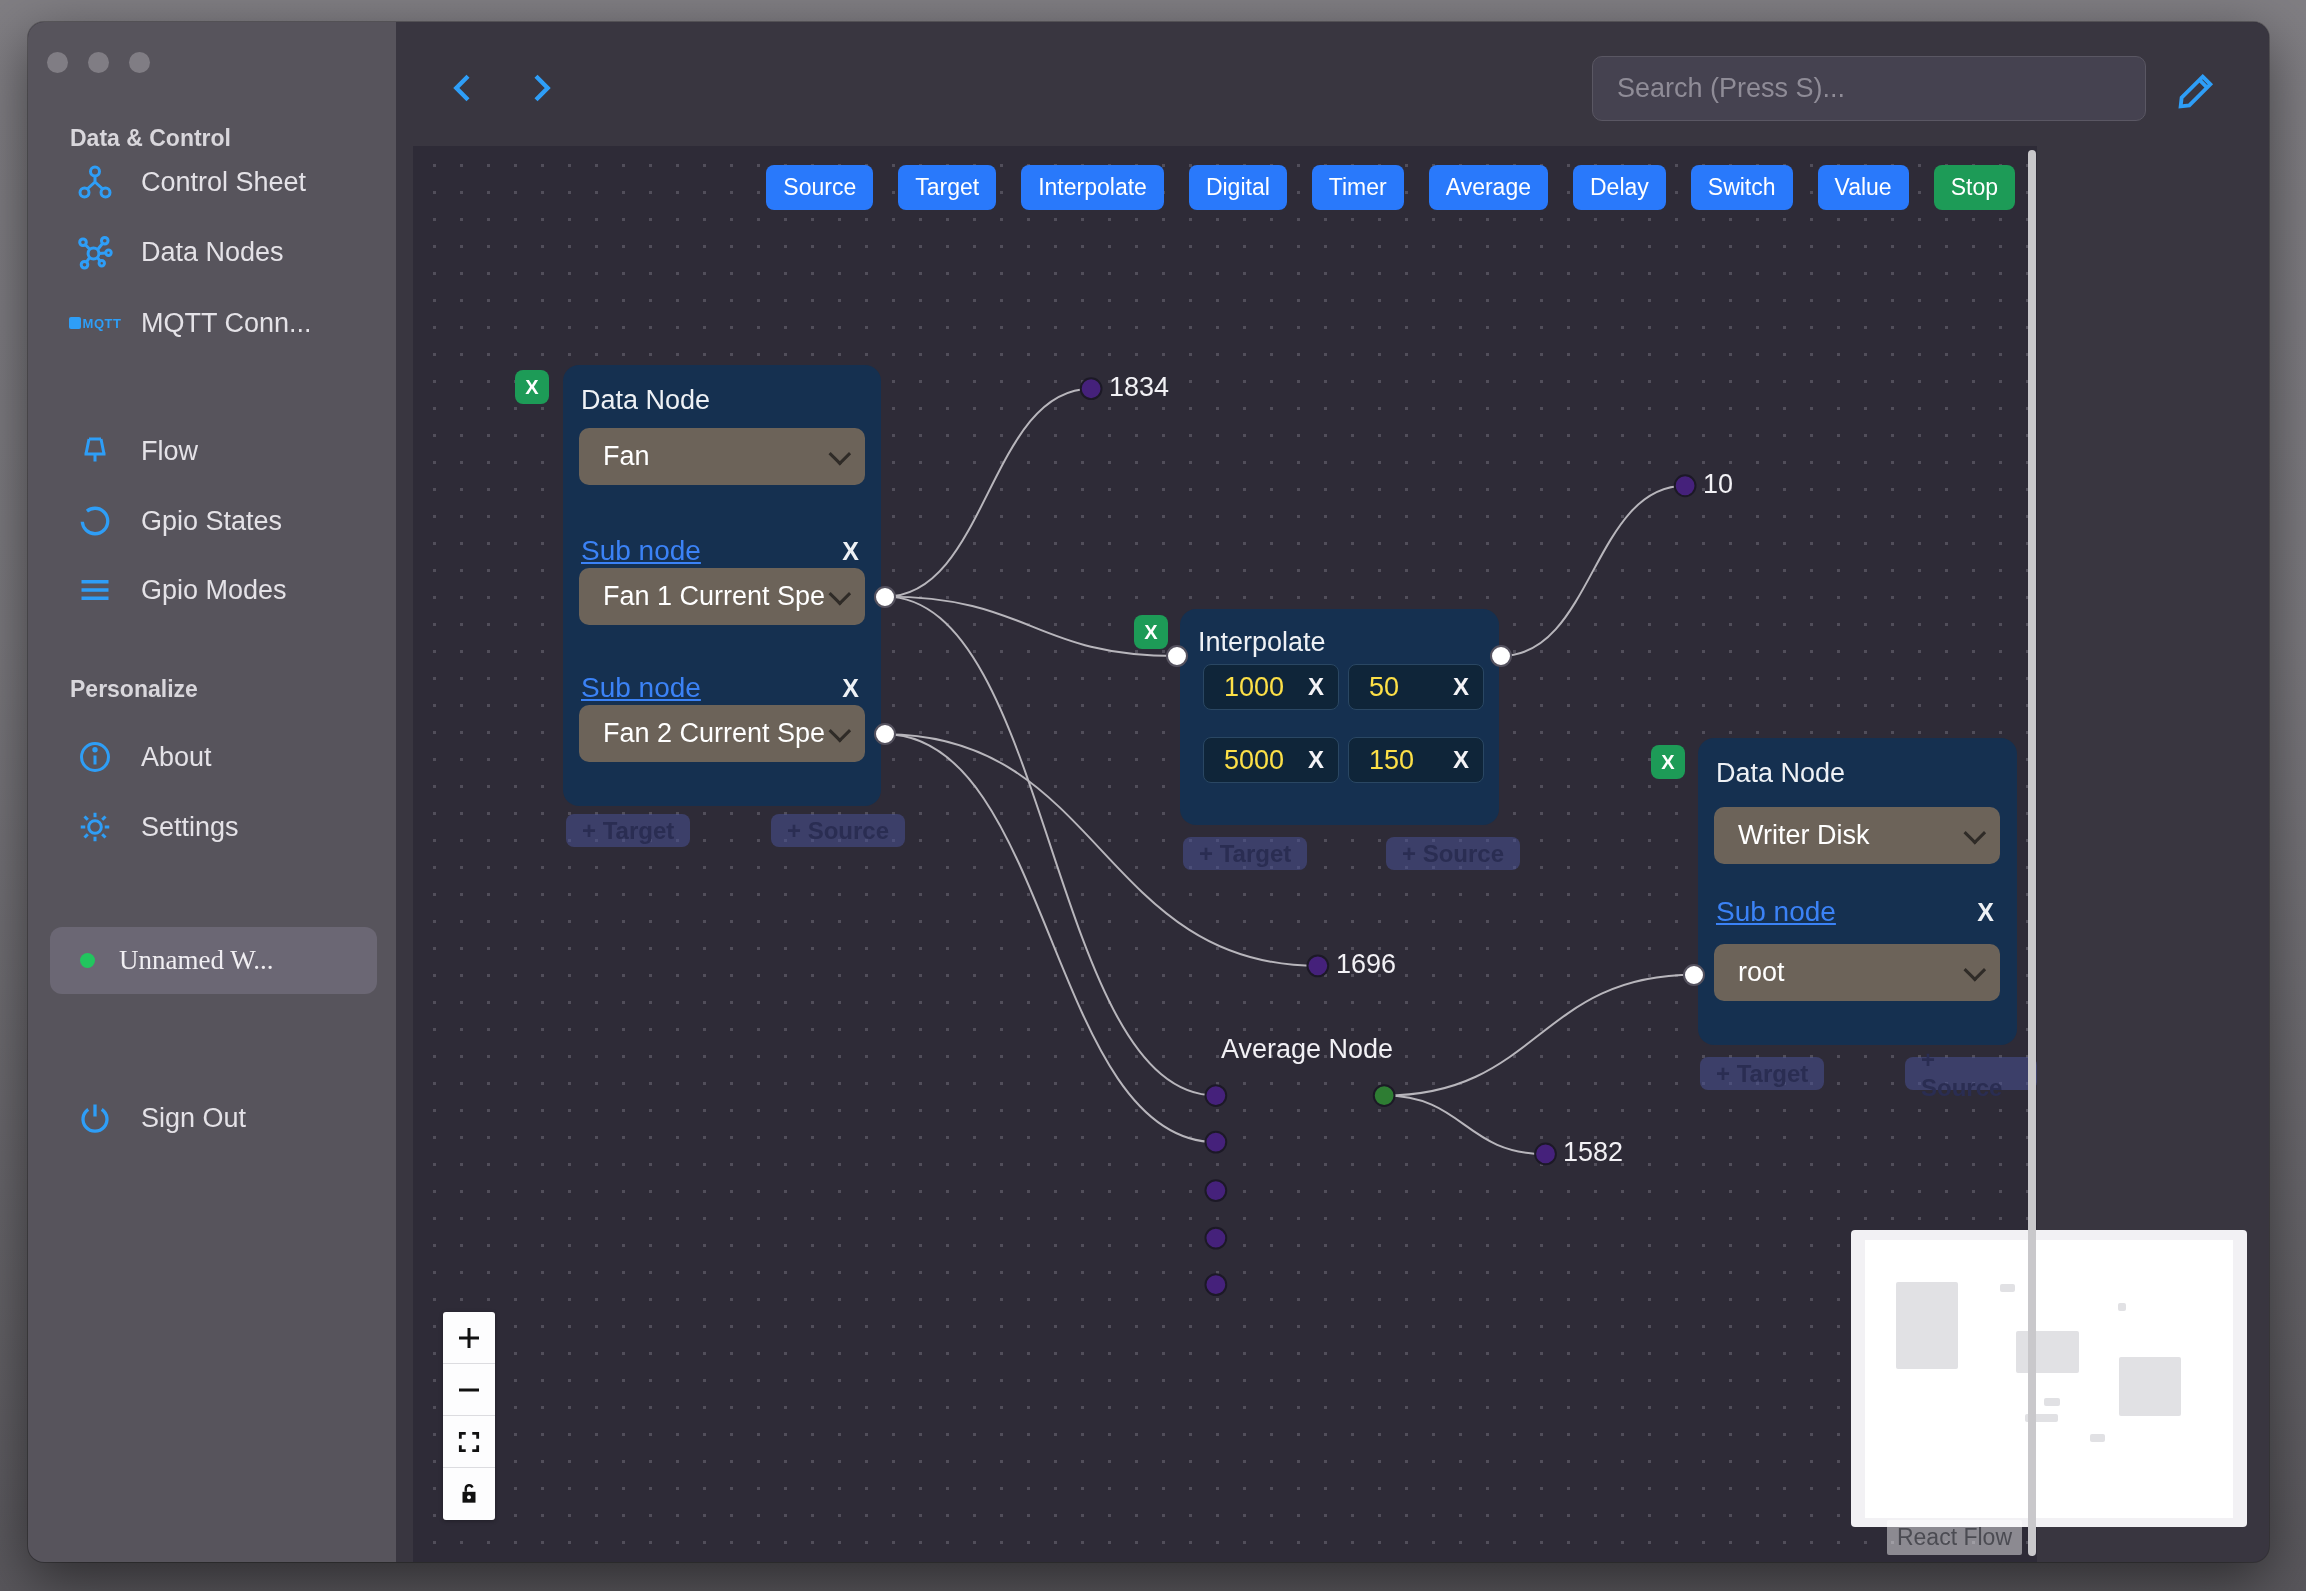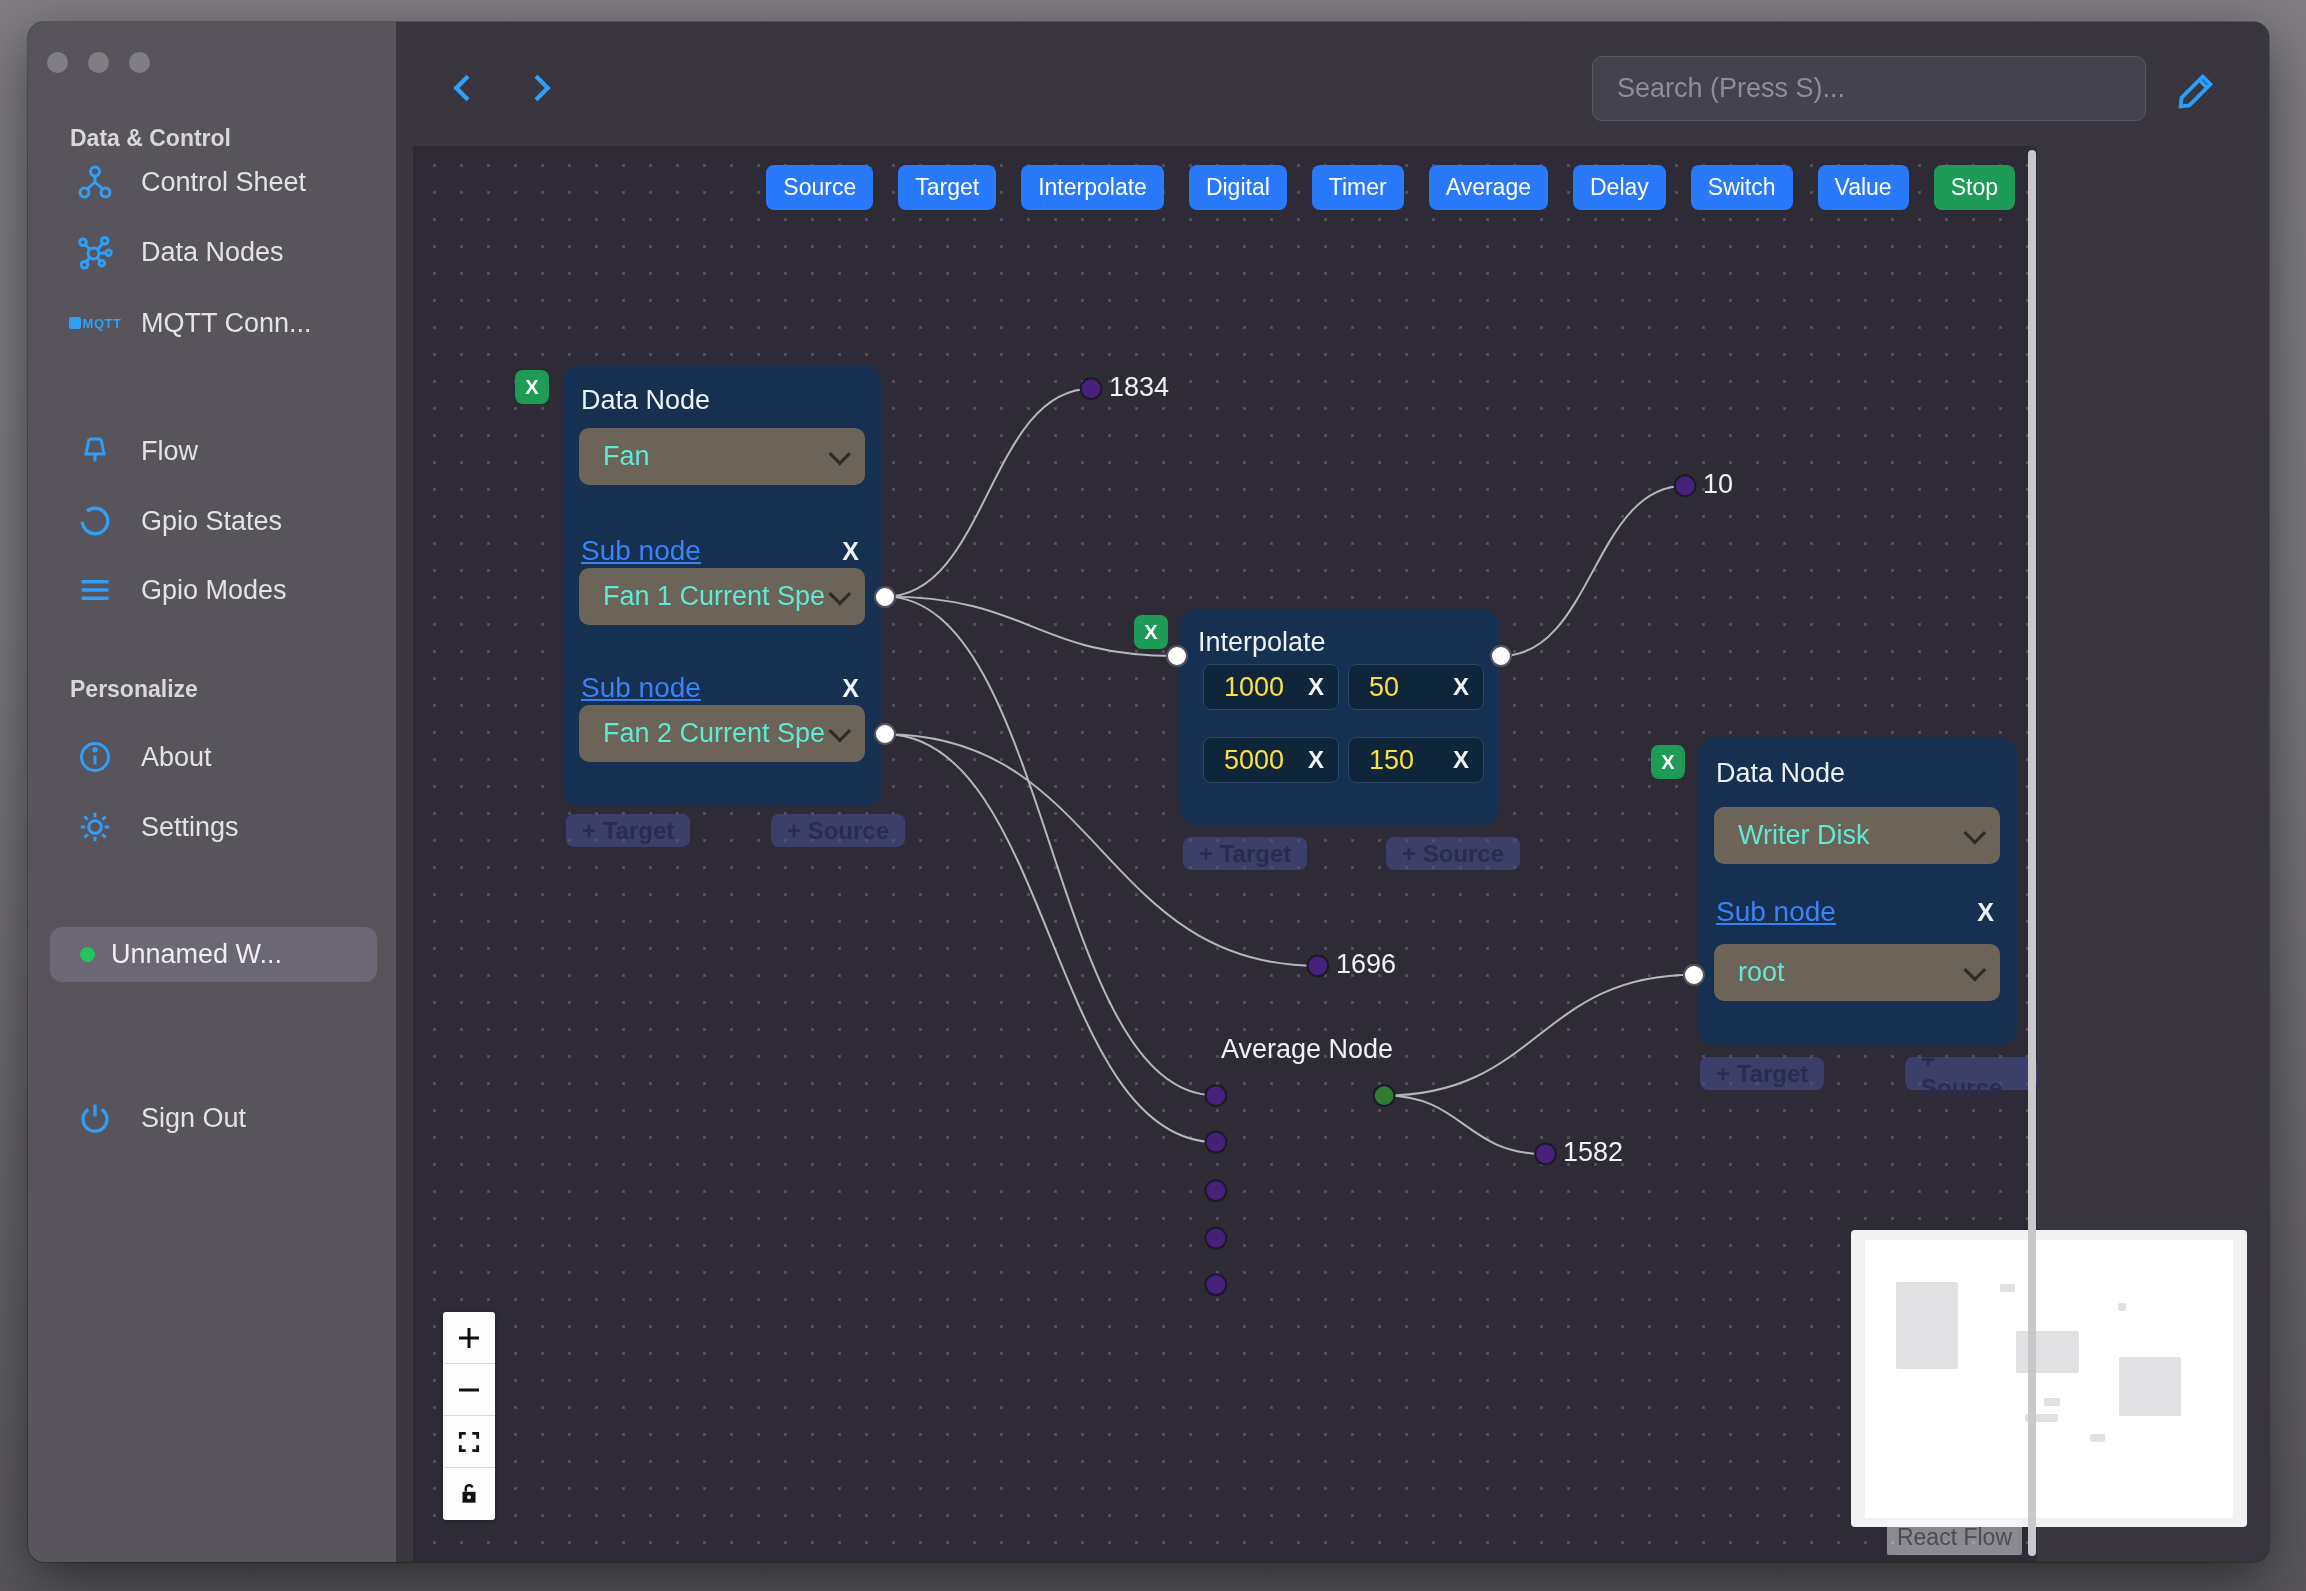--- a/index.html
+++ b/index.html
@@ -22,22 +22,22 @@
   }
   .traffic { position:absolute; top:30px; left:19px; display:flex; gap:20px; }
   .traffic span { width:21px; height:21px; border-radius:50%; background:#807d84; display:block; }
   .side-section { position:absolute; left:42px; color:#d9d7dc; font-size:23px; font-weight:700; }
   .side-item { position:absolute; left:47px; display:flex; align-items:center; gap:26px; color:#e4e2e7; font-size:27px; cursor:default; }
   .side-item .ic { width:40px; height:40px; display:flex; align-items:center; justify-content:center; color:#2e9ef7; flex:0 0 40px; }
   .side-item svg { display:block; }
   .mqtt-badge { color:#2e9ef7; font-weight:700; font-size:13px; letter-spacing:0.5px; display:flex; align-items:center; gap:2px; }
   .mqtt-badge i { width:12px; height:12px; background:#2e9ef7; display:inline-block; border-radius:2px; }
   .workspace {
-    position:absolute; left:22px; top:905px; width:327px; height:55px;
-    background:#6b6774; border-radius:12px; display:flex; align-items:center; padding-left:30px; gap:16px;
+    position:absolute; left:22px; top:905px; width:327px; height:67px;
+    background:#6b6774; border-radius:12px; display:flex; align-items:center; padding-left:30px; gap:24px;font-family:Liberation Serif, serif;
   }
   .ws-dot { width:15px; height:15px; border-radius:50%; background:#22c55e; }
   .workspace span.lbl { color:#f0eef2; font-size:27px; }
   
   .main { position:absolute; left:368px; top:0; right:0; bottom:0; background:#393640; }
   .topbar { position:absolute; left:0; top:0; width:100%; height:124px; background:#393640; }
   .nav-arrow { position:absolute; top:40px; width:51px; height:51px; color:#2e9ef7; display:flex; align-items:center; justify-content:center; cursor:pointer; }
   .search-box {
     position:absolute; left:1196px; top:34px; width:554px; height:65px;
     background:#454250; border:1px solid #5a5763; border-radius:10px;
@@ -65,21 +65,21 @@
   .pal-btn.stop { background:#1d9b57; }
   svg.edges { position:absolute; left:0; top:0; pointer-events:none; }
   .edge-label { position:absolute; color:#f2f1f5; font-size:27px; }
   
   .flow-node { position:absolute; background:#153050; border-radius:16px; }
   .node-title { position:absolute; left:18px; color:#eef1f5; font-size:27px; font-weight:500; }
   .nd-select {
     position:absolute; left:16px; width:286px; height:57px; background:#6c6359; border-radius:10px;
     display:flex; align-items:center; padding:0 20px 0 24px; cursor:pointer; overflow:hidden;
   }
-  .nd-select .val { color:#5eead4; font-size:27px; white-space:nowrap; overflow:hidden; flex:1; }
+  .nd-select .val { color:#ffffff; font-size:27px; white-space:nowrap; overflow:hidden; flex:1; }
   .nd-select .chev { width:16px; height:16px; border-right:3px solid #2f2b27; border-bottom:3px solid #2f2b27; transform:rotate(45deg) translateY(-4px); flex:0 0 16px; }
   .sub-row { position:absolute; left:18px; width:282px; display:flex; justify-content:space-between; align-items:center; }
   .sub-row .sub-lbl { color:#3b82f6; font-size:28px;text-decoration:underline; }
   .sub-row .sub-x { color:#eef1f5; font-size:25px; font-weight:600; cursor:pointer; padding:0 4px; }
   .num-input {
     position:absolute; width:136px; height:46px; background:#0f2539; border:1px solid #2a4763; border-radius:8px;
     display:flex; align-items:center; padding:0 14px 0 20px; justify-content:space-between;
   }
   .num-input .nval { color:#fde047; font-size:27px; }
   .num-input .nx { color:#f4f3f6; font-size:24px; font-weight:600; cursor:pointer; }

